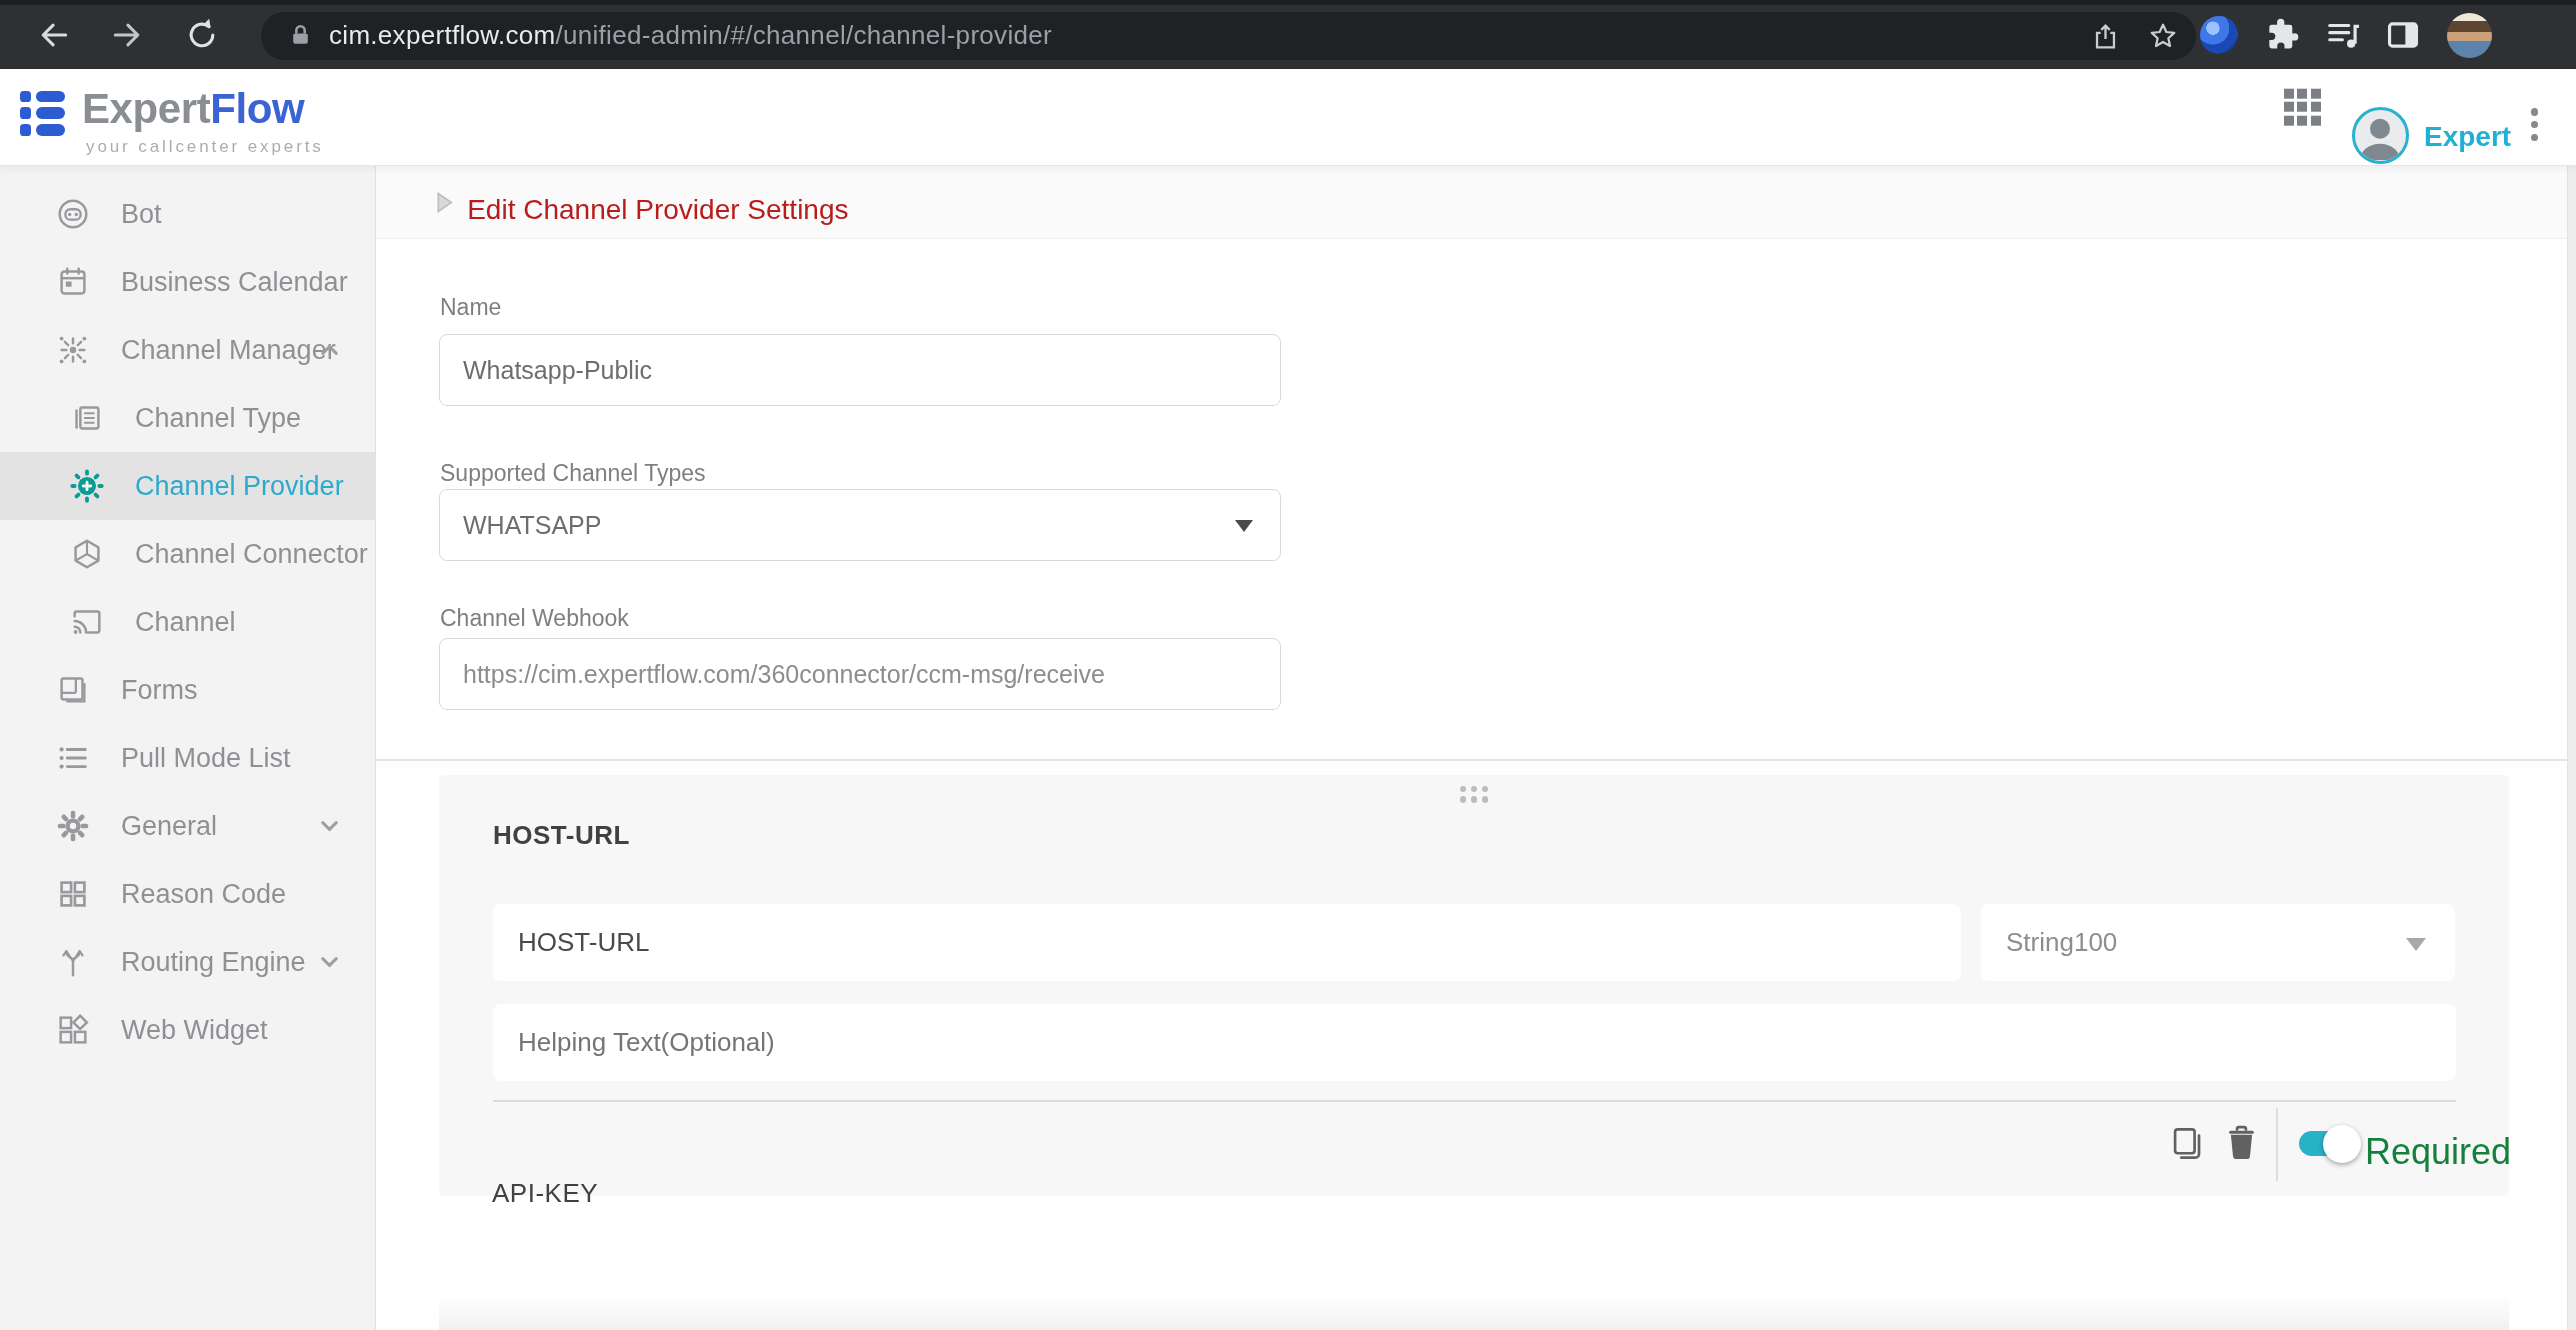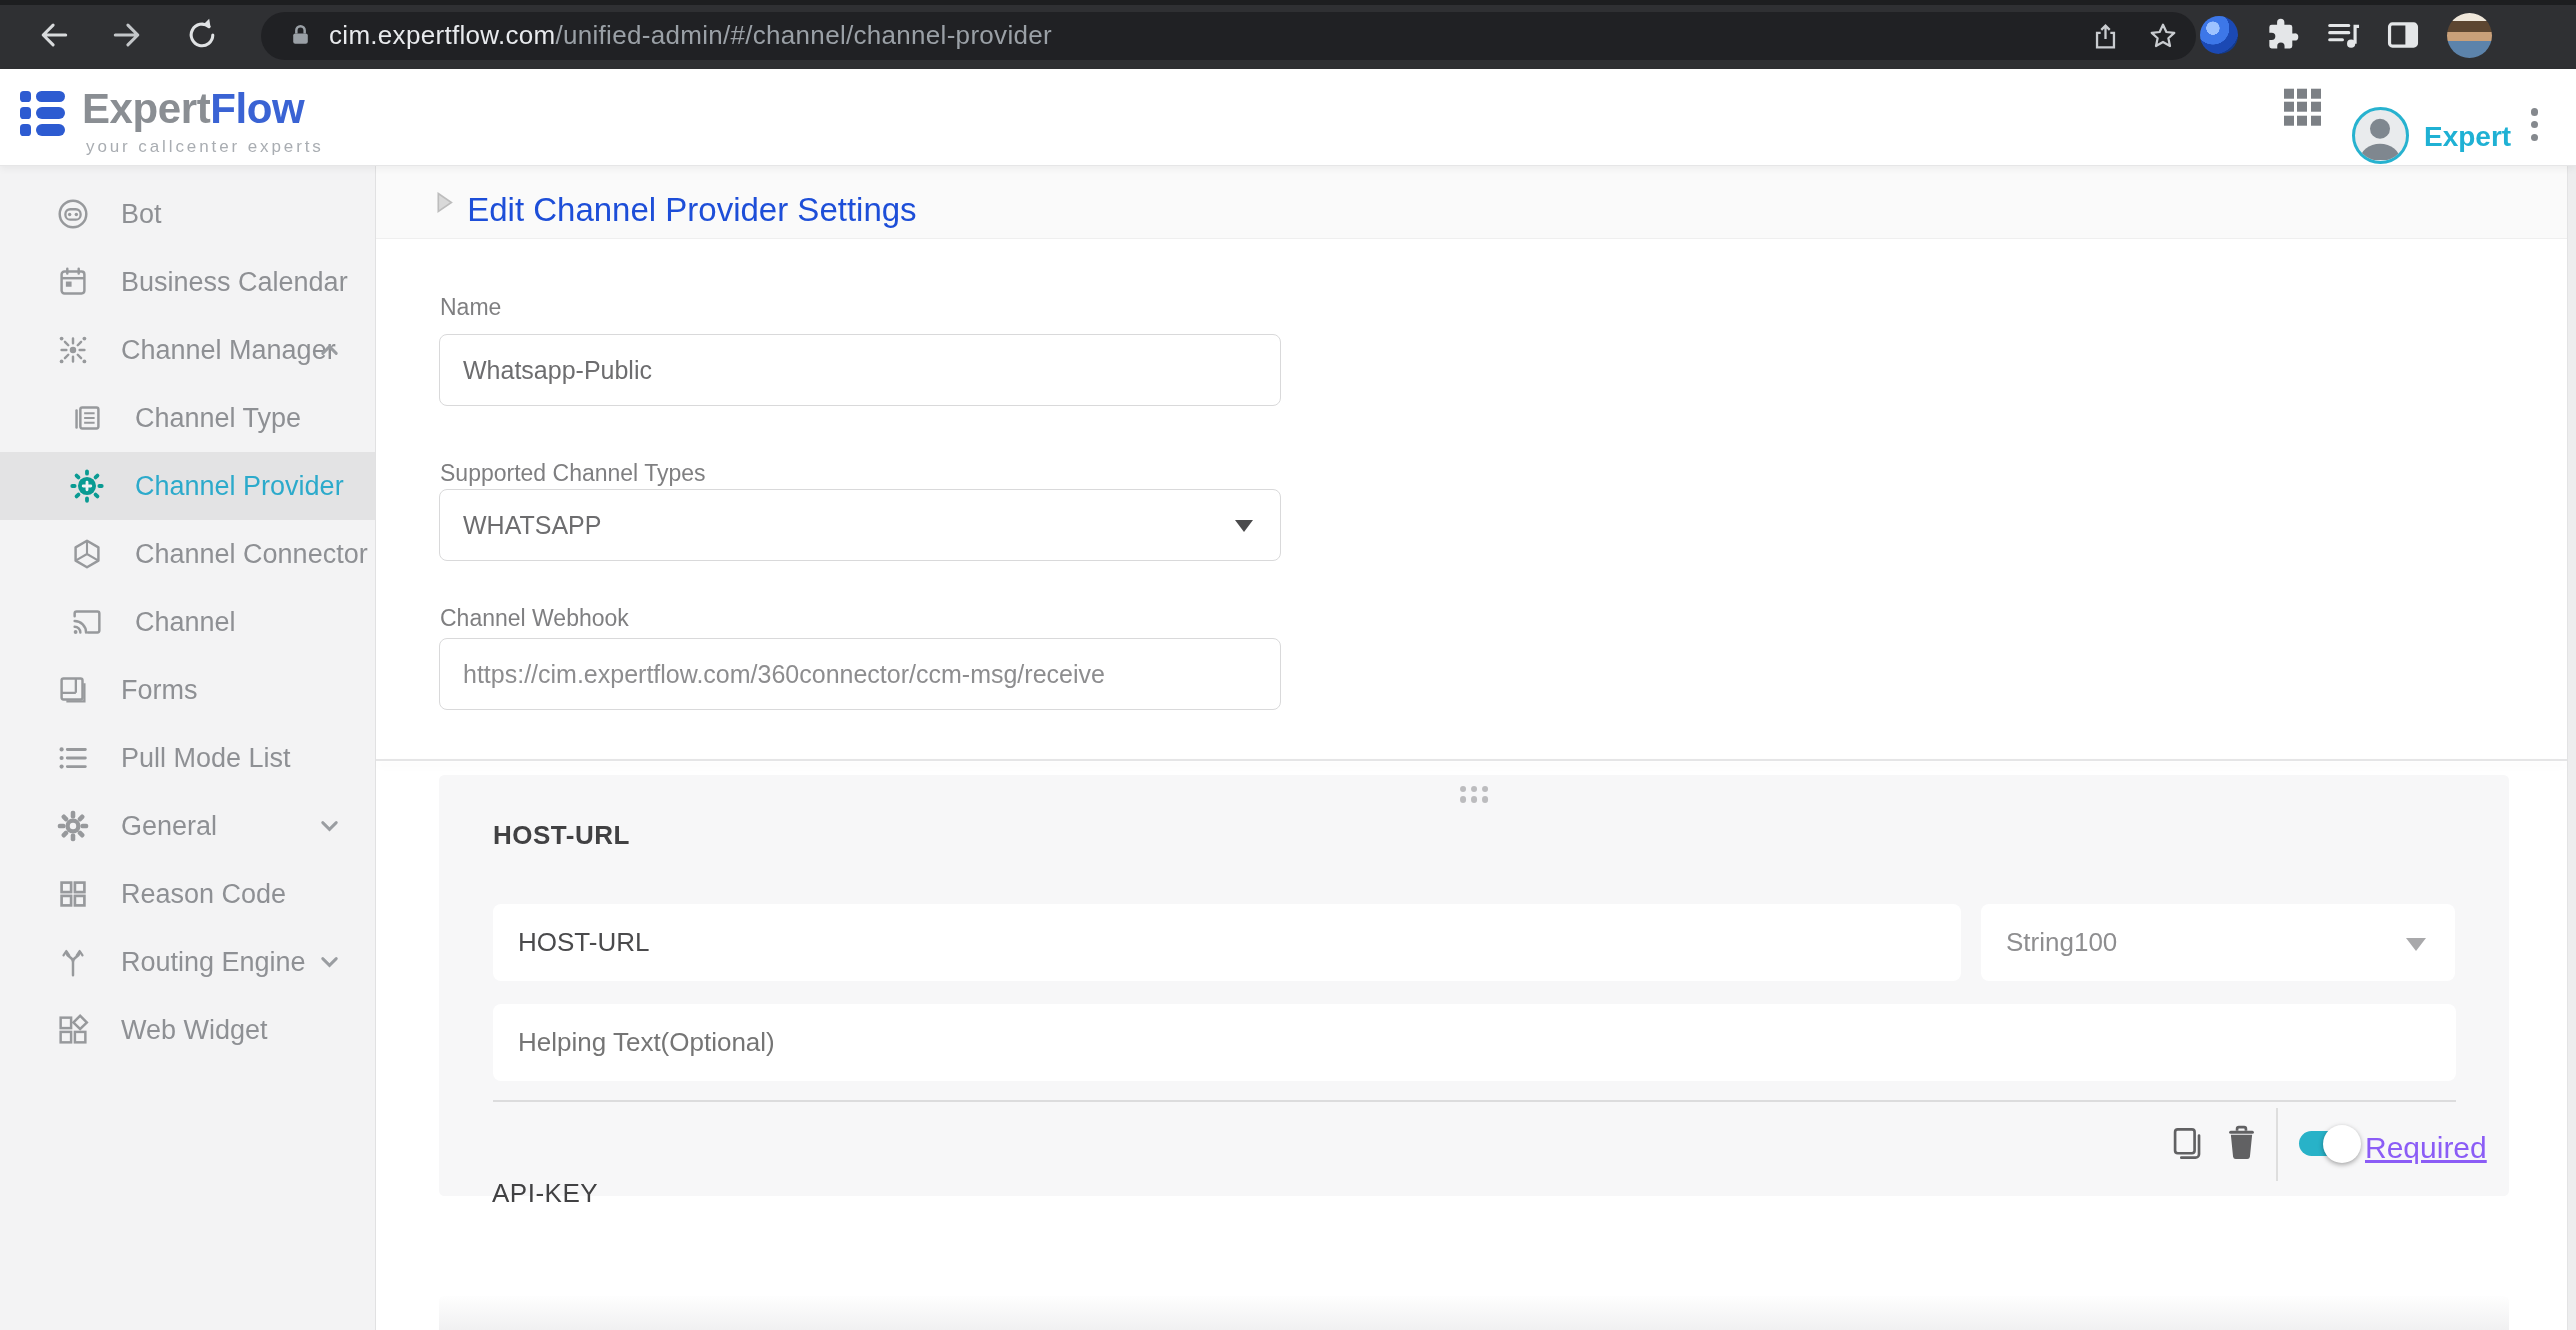--- a/index.html
+++ b/index.html
@@ -54,21 +54,21 @@
   .side-item.selected .lbl { color:#2caacb; }
   .side-item.selected .ic { color:#0a9b93; }
   .chev { position:absolute; right:32px; top:50%; transform:translateY(-50%); color:#9a9da1; }
 
   .main { position:relative; flex:1; background:#fff; }
   .scroll-track { position:absolute; right:0; top:0; width:9px; height:100%;
                   background:#ededee; border-left:0.9px solid #e3e3e4; }
 
   .breadcrumb { position:absolute; left:0; top:0; width:2191px; height:73px; background:#fafafa;
                 border-bottom:1.8px solid #efefef; display:flex; align-items:center; }
-  .breadcrumb .txt { font-size:33px; color:#1d4ed8; margin-left:12.5px;margin-top:15px; }
+  .breadcrumb .txt { font-size:28px; color:#b91c1c; margin-left:12.5px;margin-top:15px; }
 
   .form-label { position:absolute; font-size:23px; color:#7f7f81; }
   .text-box { position:absolute; width:842px; height:72px; background:#fff; border:1.8px solid #d9d9da;
               border-radius:8px; font-size:25px; color:#6d6d6f; padding:0 23px;
               font-family:"Liberation Sans", sans-serif; outline:none; }
   .select-box { display:flex; align-items:center; cursor:pointer; }
   .caret-dark { width:0; height:0; border-left:9.8px solid transparent; border-right:9.8px solid transparent;
                 border-top:12.5px solid #4a4a4c; position:absolute; right:27px; top:30px; }
 
   .section-shadow { position:absolute; left:0; top:593px; width:2191px; height:1.8px;
@@ -83,21 +83,21 @@
                 color:#414143; letter-spacing:0.5px; }
   .card-input { position:absolute; background:#fff; border:none; border-radius:8px; height:77px;
                 font-size:26px; font-family:"Liberation Sans", sans-serif; padding:0 25px; outline:none; }
   .card-divider { position:absolute; left:54px; top:325px; width:1963px; height:1.8px; background:#dcdcdd; }
   .action-btn { position:absolute; top:349px; width:39px; height:39px; color:#616163; cursor:pointer; }
   .v-div { position:absolute; left:1837px; top:333px; width:1.8px; height:73px; background:#dedede; }
   .toggle { position:absolute; left:1860px; top:356px; width:57px; height:25px; border-radius:12.5px;
             background:#28b2c8; cursor:pointer; }
   .toggle .knob { position:absolute; right:-5.4px; top:-6.3px; width:38px; height:38px; border-radius:50%;
                   background:#fff; box-shadow:0 1.8px 5.4px rgba(0,0,0,.35); }
-  .required-lbl { position:absolute; left:1926px; top:356px; font-size:30px; color:#8b5cf6;text-decoration:underline; }
+  .required-lbl { position:absolute; left:1926px; top:356px; font-size:36px; color:#15803d; }
 
   .api-key-title { position:absolute; left:116px; top:1012px; font-size:26px; font-weight:normal;
                    color:#414143; letter-spacing:0.5px; }
   .next-card { position:absolute; left:63px; top:1130px; width:2070px; height:35px;
                border-radius:5.4px 5.4px 0 0; background:linear-gradient(#fefefe, #f0f0f1); }
 </style>
 </head>
 <body>
 
 <div class="chrome">

